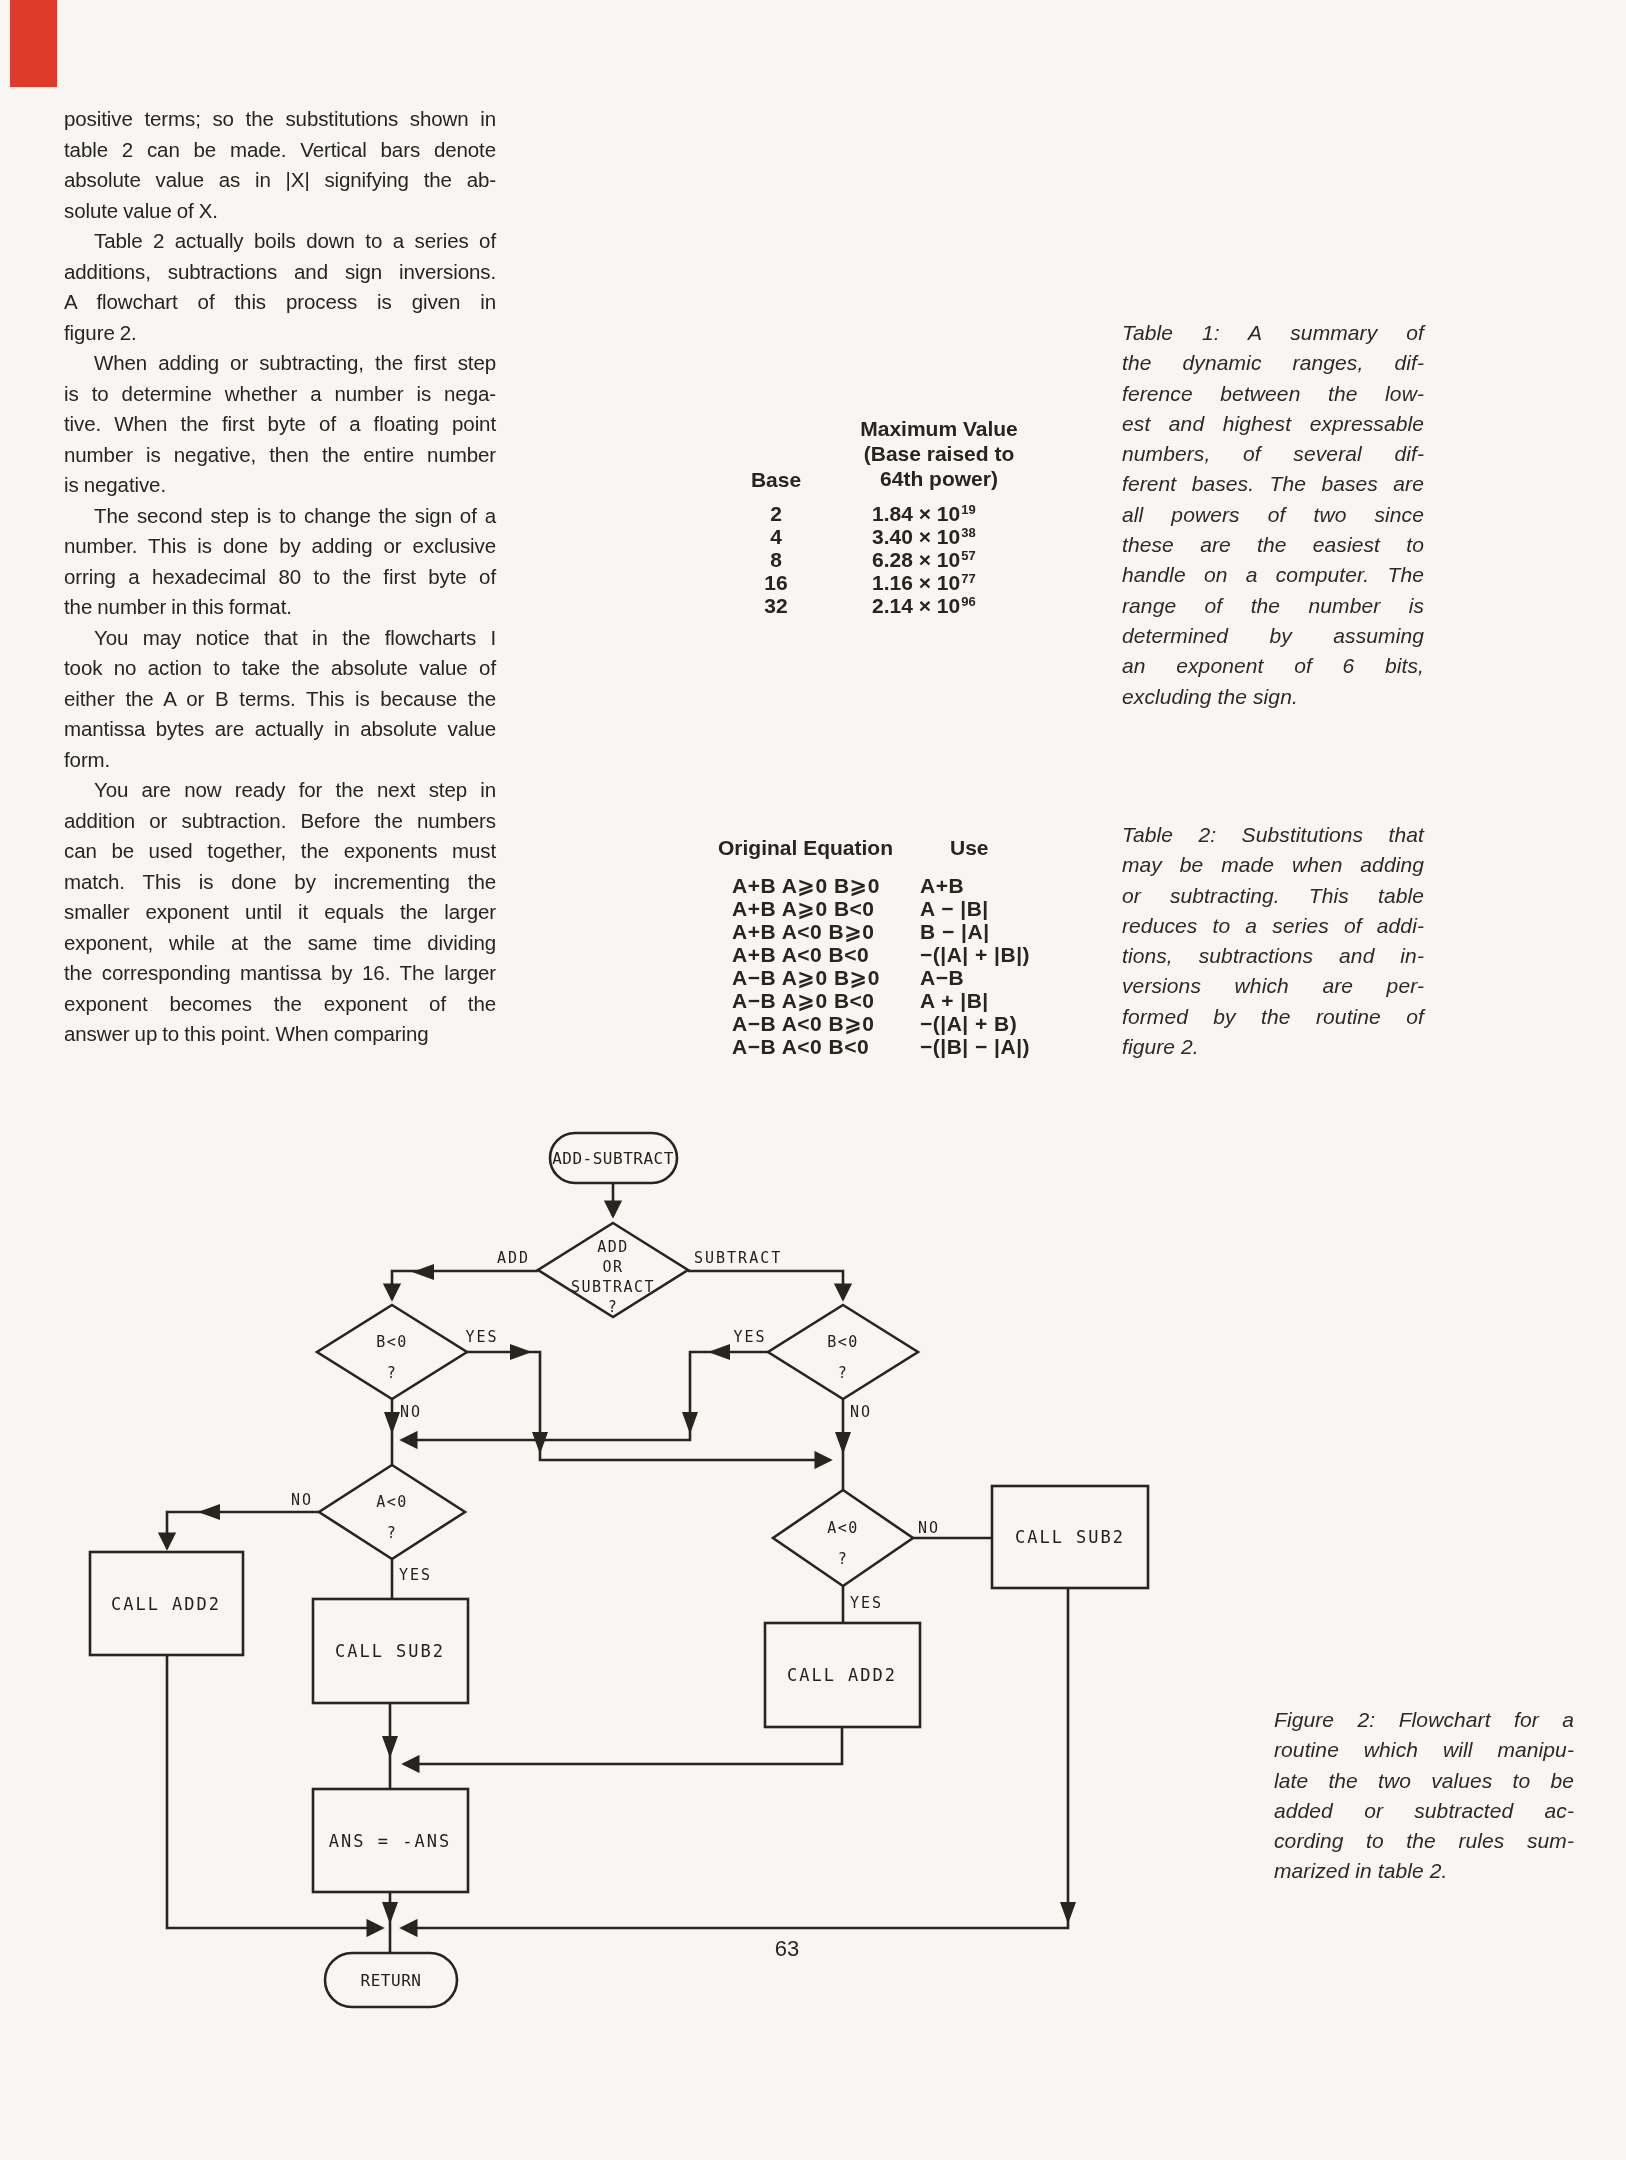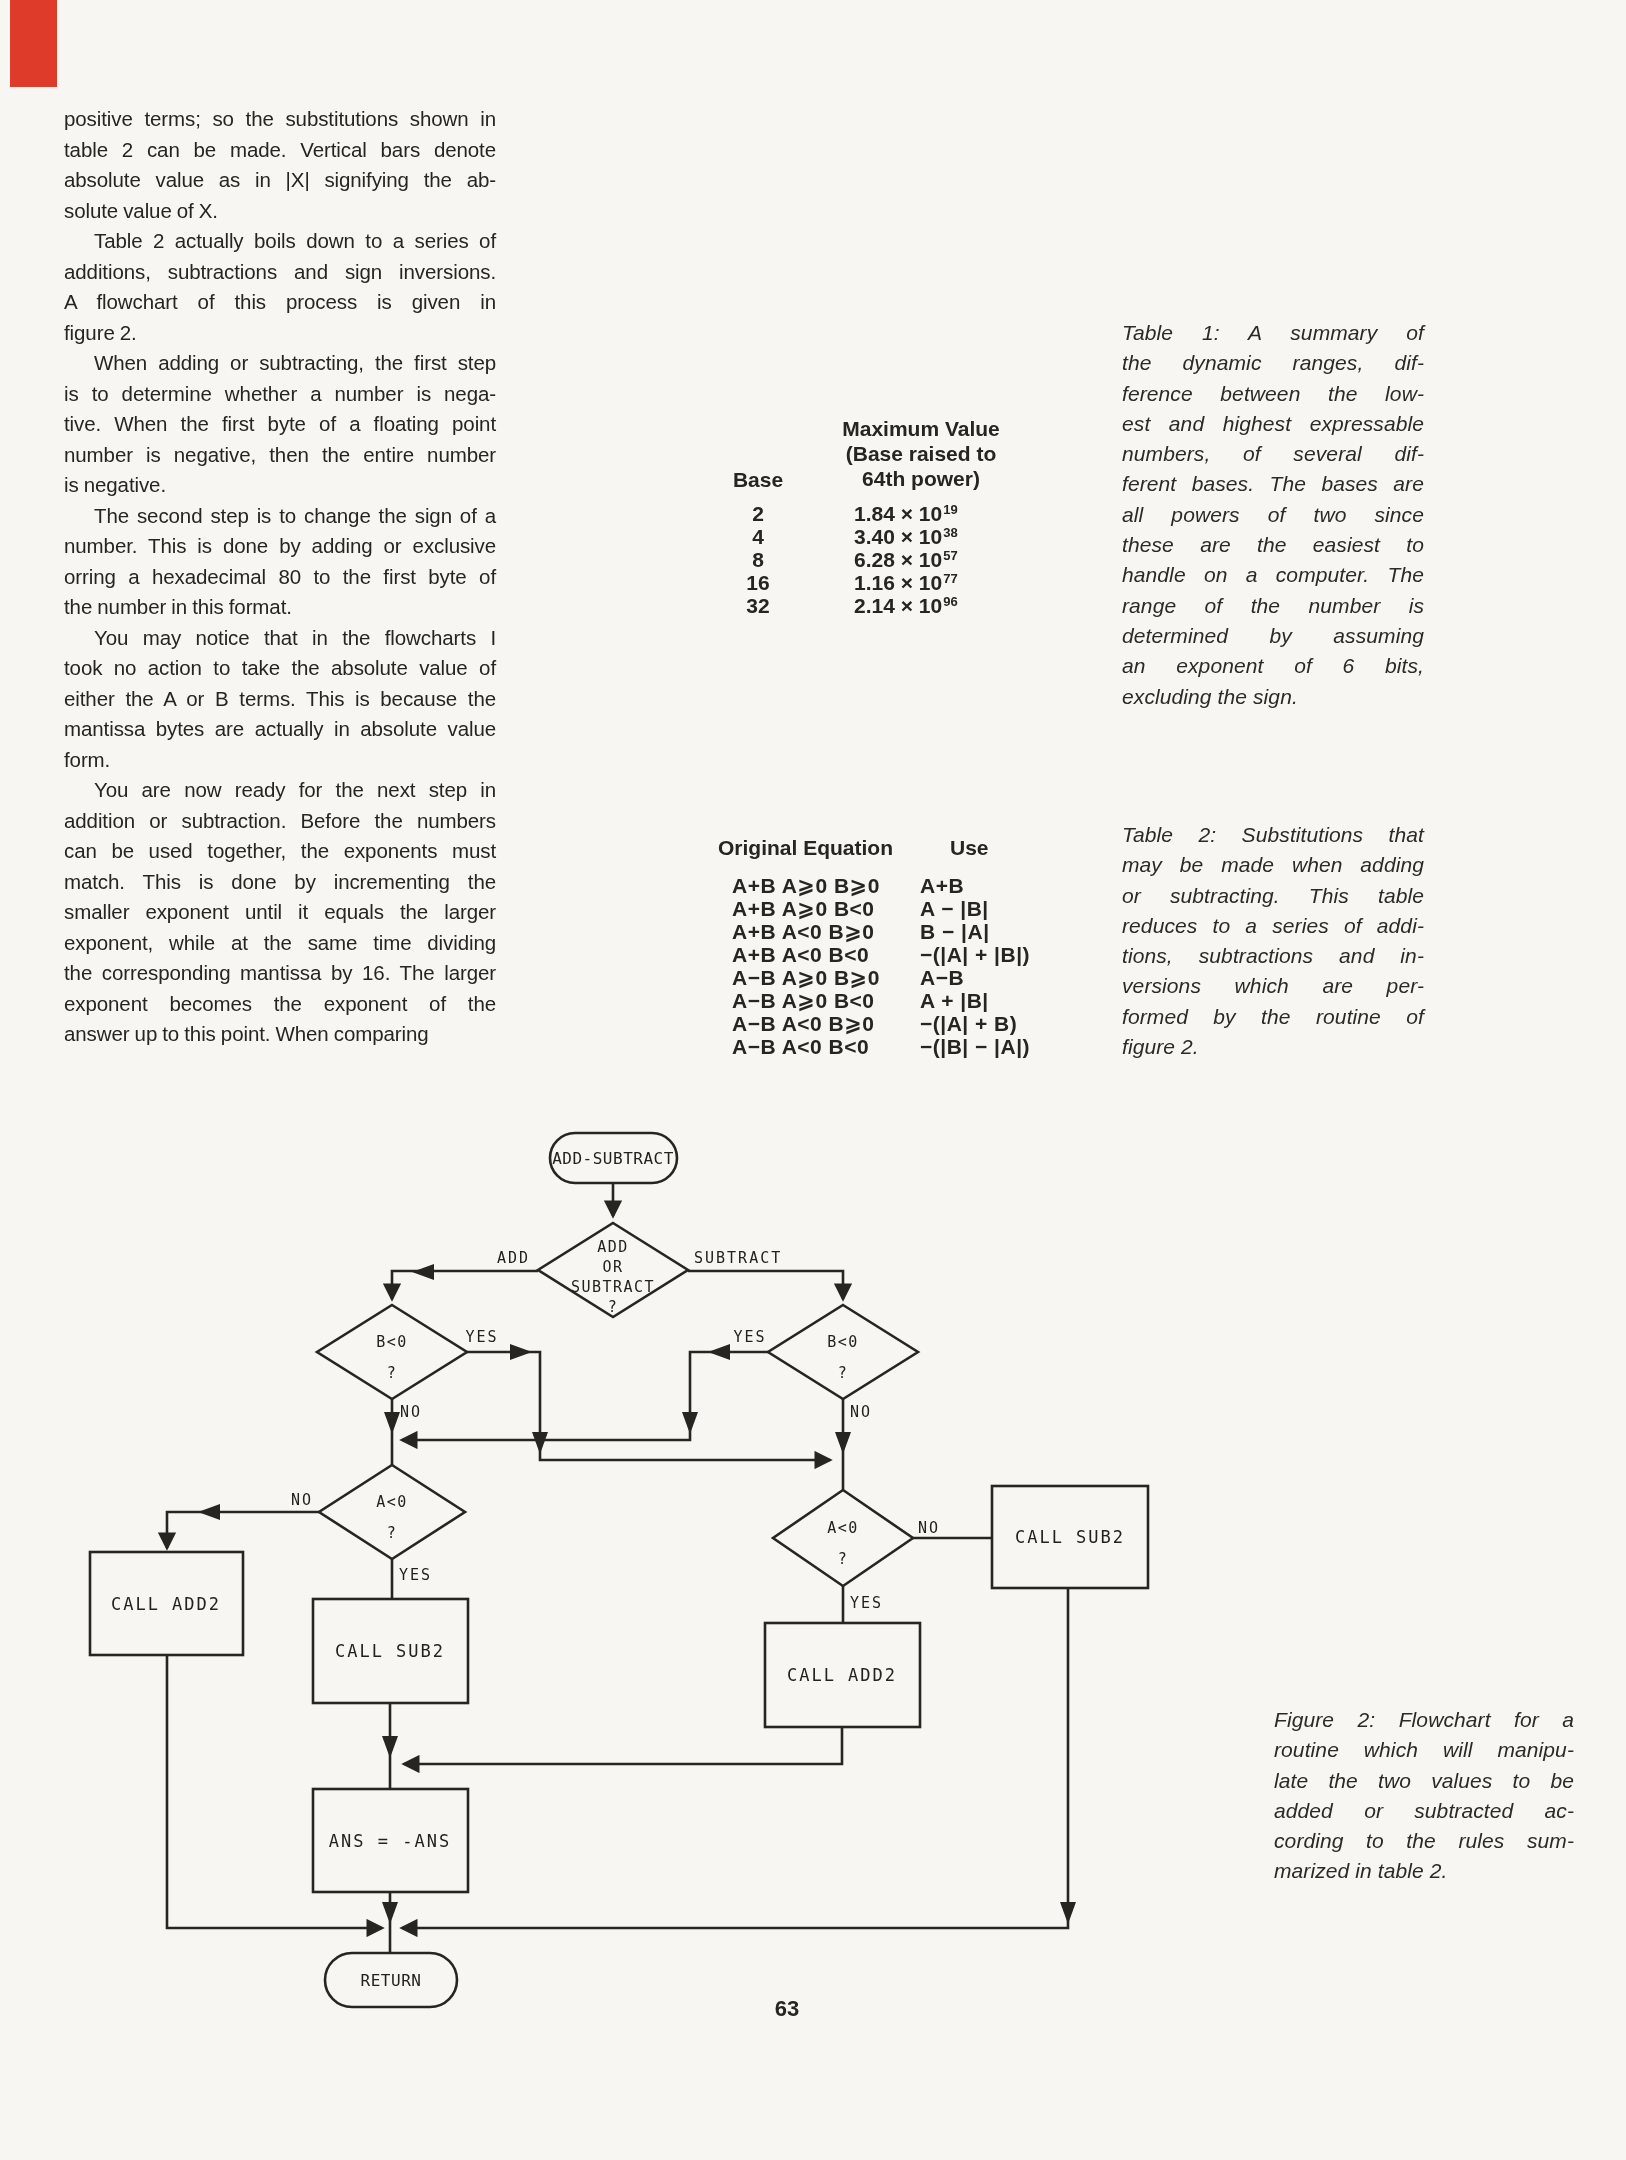--- a/index.html
+++ b/index.html
@@ -12,21 +12,21 @@
   .abs{position:absolute;}
   
   .corner-mark{left:10px;top:0;width:47px;height:87px;}
   
   .body-col{left:64px;top:104px;width:432px;font-size:20.5px;line-height:30.5px;
     letter-spacing:-0.1px;word-spacing:-0.5px;}
   .bl{text-align:justify;text-align-last:justify;white-space:normal;}
   .bl.plast{text-align-last:left;}
   .bl.first{text-indent:30px;}
   
-  .t1{left:696px;top:412px;width:340px;height:215px;font-weight:bold;font-size:21px;}
+  .t1{left:714px;top:412px;width:340px;height:215px;font-weight:bold;font-size:21px;}
   .t1-head2{position:absolute;left:110px;top:4px;width:230px;text-align:center;line-height:25px;}
   .t1-baseh{position:absolute;left:24px;top:56px;width:76px;text-align:center;}
   .t1rows{position:absolute;left:0;top:90px;width:340px;}
   .t1row{display:flex;height:23px;line-height:23px;}
   .t1b{width:76px;margin-left:24px;text-align:center;}
   .t1v{margin-left:58px;white-space:nowrap;}
   .t1v sup{font-size:13px;position:relative;top:1px;left:1px;vertical-align:super;line-height:0;}
   
   .t2{left:700px;top:836px;width:400px;font-weight:bold;font-size:21px;}
   .t2h1{position:absolute;left:18px;top:0;}
@@ -36,21 +36,21 @@
   .t2eq{margin-left:32px;width:188px;letter-spacing:0.5px;white-space:nowrap;}
   .t2use{letter-spacing:0.5px;white-space:nowrap;}
   
   .cap{font-style:italic;font-size:21px;line-height:30.3px;letter-spacing:0.1px;color:#2b2a25;}
   .cap div{text-align:justify;text-align-last:justify;}
   .cap div:last-child{text-align-last:left;}
   .t1cap{left:1122px;top:318px;width:302px;}
   .t2cap{left:1122px;top:820px;width:302px;}
   .figcap{left:1274px;top:1705px;width:300px;}
   
-  .pageno{left:742px;top:1996px;width:90px;text-align:center;font-weight:bold;font-size:22px;}
+  .pageno{left:742px;top:1936px;width:90px;text-align:center;font-weight:normal;font-size:22px;}
   
   svg.flow{position:absolute;left:0;top:0;width:1626px;height:2160px;pointer-events:none;}
   svg.flow .shape{fill:none;stroke:#27251f;stroke-width:2.6px;}
   svg.flow .edge{fill:none;stroke:#27251f;stroke-width:2.6px;}
   svg.flow .ah{fill:#27251f;stroke:none;}
   svg.flow text{fill:#24221c;font-family:"DejaVu Sans Mono","Liberation Mono",monospace;}
   .ft{font-size:17px;letter-spacing:2px;text-anchor:middle;}
   .fd{font-size:15px;letter-spacing:1.5px;text-anchor:middle;}
   .fl{font-size:15px;letter-spacing:2px;}
   .fl.mid{text-anchor:middle;}

